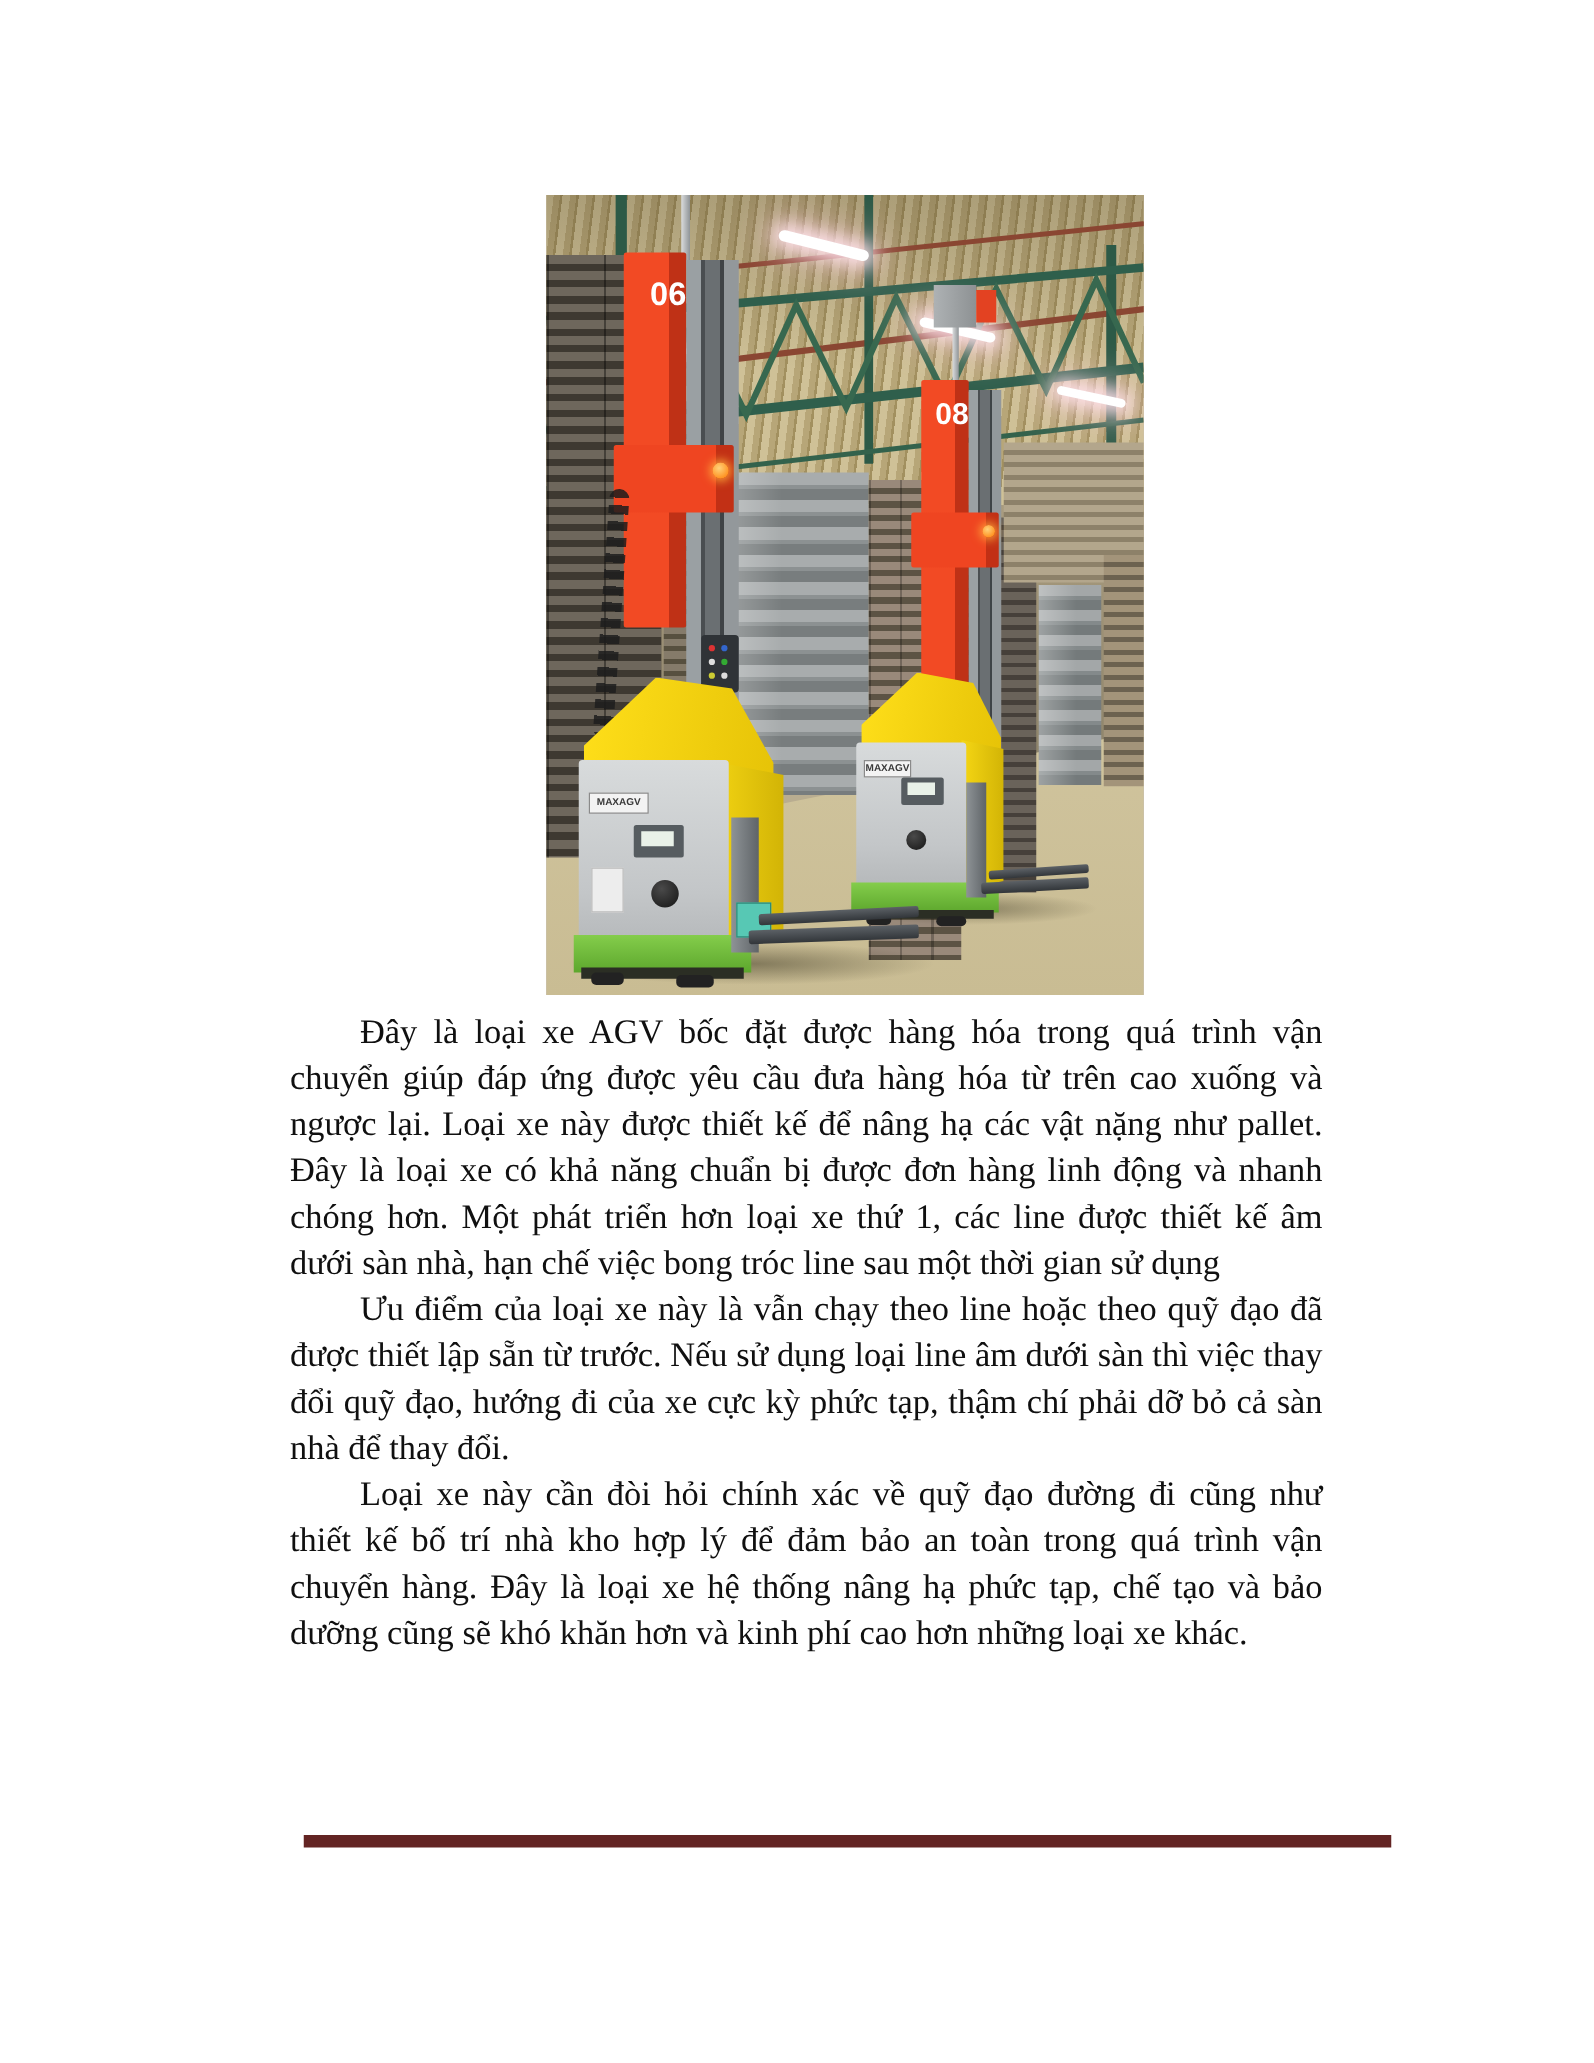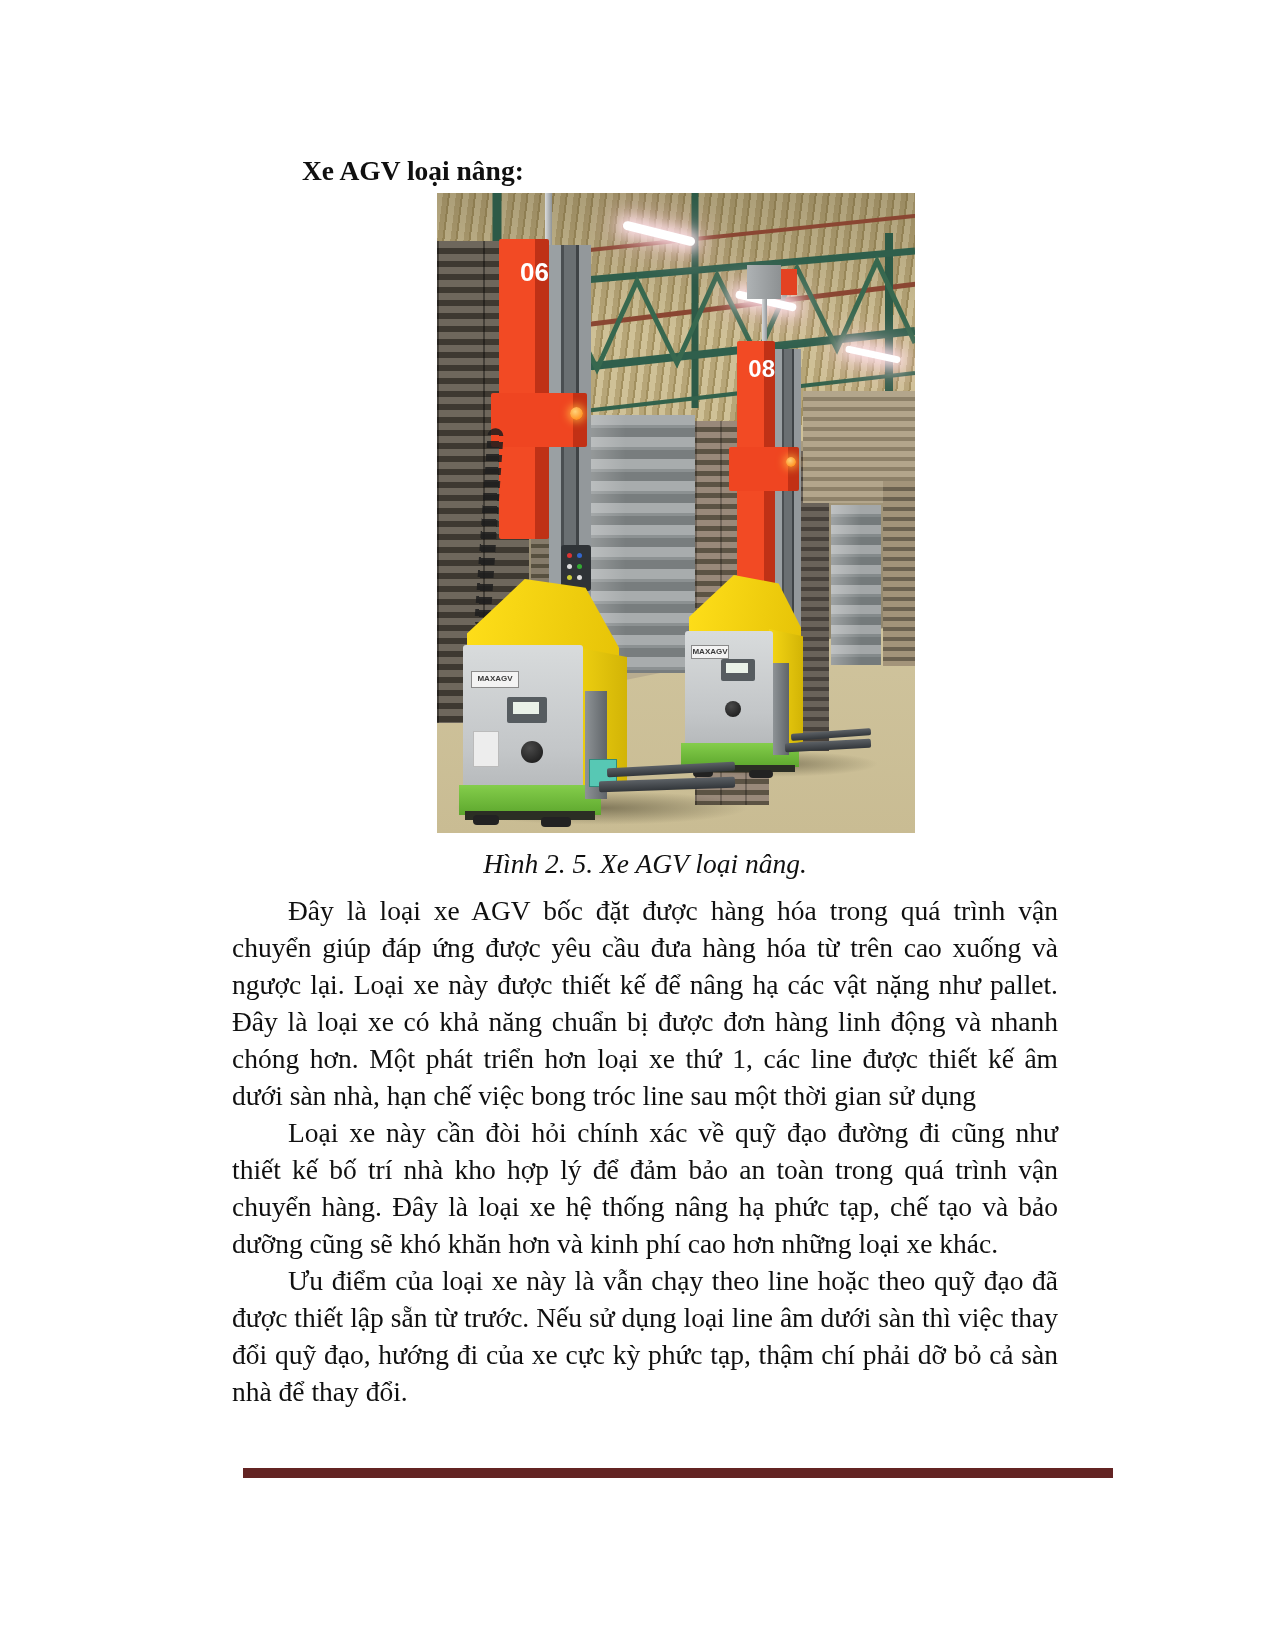--- a/index.html
+++ b/index.html
@@ -108,21 +108,20 @@
     font-size:27.5px;line-height:37px;}
 </style>
 </head>
 <body>
 
 <div class="page">
 
   <div class="content">
 
 
-    <p class="heading">Xe AGV loại nâng:</p>
 
     <div class="photo">
       <div class="abs ceiling"></div>
 
       <div class="abs pipe" style="left:-20px;top:118px;width:520px;height:5px;transform:rotate(-7deg);"></div>
       <div class="abs pipe" style="left:150px;top:38px;width:330px;height:4px;transform:rotate(-6deg);"></div>
 
       <svg class="abs truss-svg" width="478" height="262">
         <line x1="60" y1="0" x2="60" y2="230" stroke="#2d5a47" stroke-width="9"></line>
         <line x1="258" y1="0" x2="258" y2="215" stroke="#2d5a47" stroke-width="7"></line>
@@ -198,22 +197,21 @@
       <div class="abs base-green" style="left:22px;top:592px;width:142px;height:30px;"></div>
       <div class="abs underside" style="left:28px;top:618px;width:130px;height:9px;"></div>
       <div class="abs wheel" style="left:36px;top:622px;width:26px;height:10px;"></div>
       <div class="abs wheel" style="left:104px;top:624px;width:30px;height:10px;"></div>
       <div class="abs carriage" style="left:148px;top:498px;width:22px;height:108px;"></div>
       <div class="abs teal-box" style="left:152px;top:566px;width:26px;height:26px;"></div>
       <div class="abs fork" style="left:170px;top:572px;width:128px;height:9px;transform:rotate(-3deg);"></div>
       <div class="abs fork" style="left:162px;top:586px;width:136px;height:11px;transform:rotate(-2deg);"></div>
     </div>
 
-    <p class="caption">Hình 2. 5. Xe AGV loại nâng.</p>
 
     <p class="para-indent p-after-caption">Đây là loại xe AGV bốc đặt được hàng hóa trong quá trình vận chuyển giúp đáp ứng được yêu cầu đưa hàng hóa từ trên cao xuống và ngược lại. Loại xe này được thiết kế để nâng hạ các vật nặng như pallet. Đây là loại xe có khả năng chuẩn bị được đơn hàng linh động và nhanh chóng hơn. Một phát triển hơn loại xe thứ 1, các line được thiết kế âm dưới sàn nhà, hạn chế việc bong tróc line sau một thời gian sử dụng</p>
+    <p class="para-indent">Ưu điểm của loại xe này là vẫn chạy theo line hoặc theo quỹ đạo đã được thiết lập sẵn từ trước. Nếu sử dụng loại line âm dưới sàn thì việc thay đổi quỹ đạo, hướng đi của xe cực kỳ phức tạp, thậm chí phải dỡ bỏ cả sàn nhà để thay đổi.</p>
     <p class="para-indent">Loại xe này cần đòi hỏi chính xác về quỹ đạo đường đi cũng như thiết kế bố trí nhà kho hợp lý để đảm bảo an toàn trong quá trình vận chuyển hàng. Đây là loại xe hệ thống nâng hạ phức tạp, chế tạo và bảo dưỡng cũng sẽ khó khăn hơn và kinh phí cao hơn những loại xe khác.</p>
-    <p class="para-indent">Ưu điểm của loại xe này là vẫn chạy theo line hoặc theo quỹ đạo đã được thiết lập sẵn từ trước. Nếu sử dụng loại line âm dưới sàn thì việc thay đổi quỹ đạo, hướng đi của xe cực kỳ phức tạp, thậm chí phải dỡ bỏ cả sàn nhà để thay đổi.</p>
   </div>
 
   <div class="footer-rule"></div>
 
 </div>
 
 </body></html>

